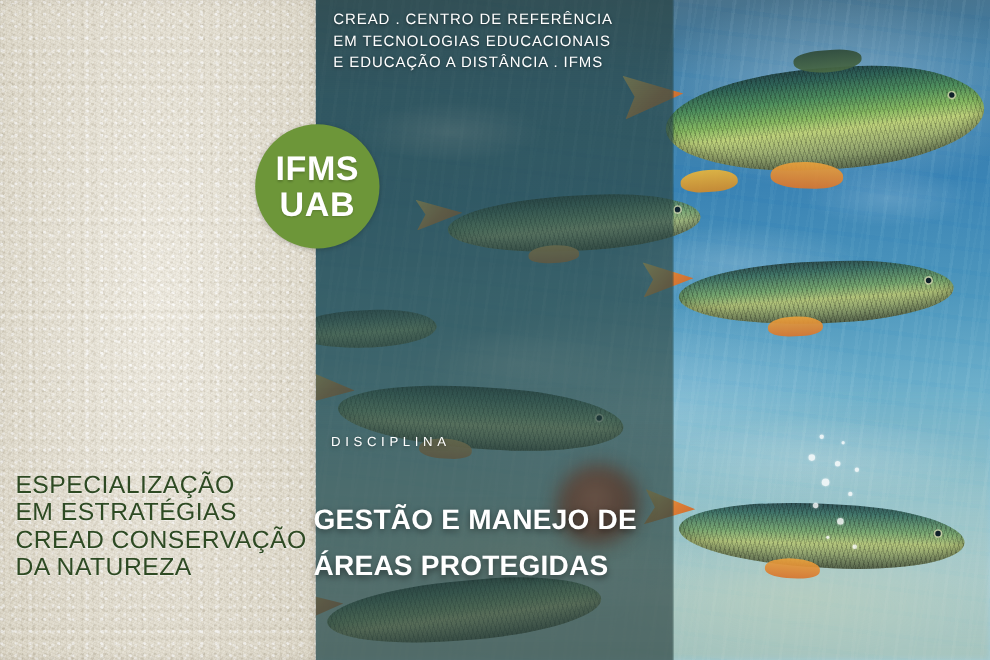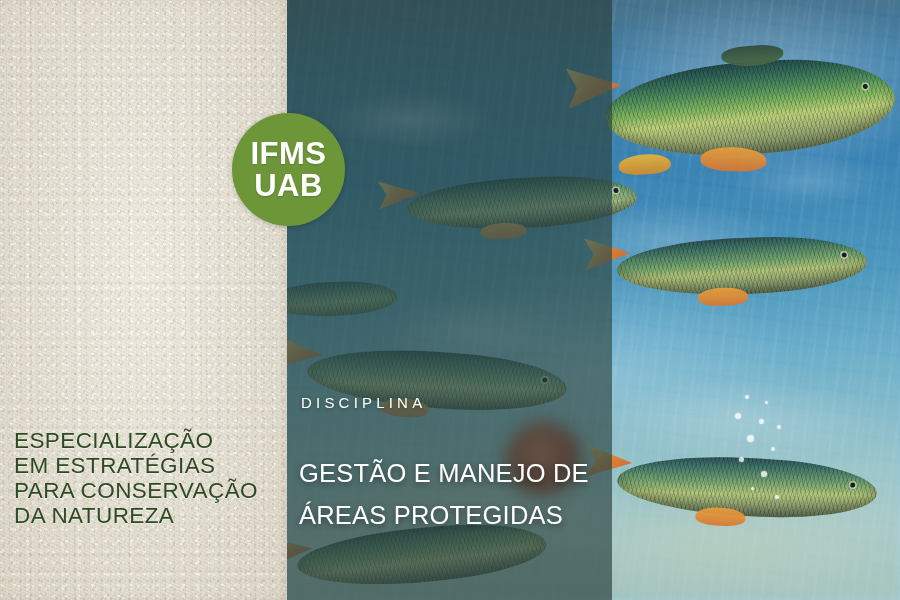--- a/index.html
+++ b/index.html
@@ -146,26 +146,26 @@
     box-shadow:0 1px 5px rgba(0,0,0,.22);
   }
   .logo span{
     color:#fff;font-weight:bold;font-size:31px;line-height:32px;letter-spacing:.5px;
     text-shadow:0 1px 2px rgba(0,0,0,.18);
   }
 
   
   .disc-label{
     position:absolute;left:301px;top:394px;
-    color:#ffffff;font-size:15px;letter-spacing:4.2px;font-weight:300;
+    color:#ffffff;font-size:12px;letter-spacing:4.2px;font-weight:300;
     text-shadow:0 1px 4px rgba(0,0,0,.4);
   }
   .disc-title{
-    position:absolute;left:299px;top:452px;width:320px;
-    color:#ffffff;font-weight:normal;font-size:25.5px;line-height:42px;
+    position:absolute;left:285px;top:452px;width:320px;
+    color:#ffffff;font-weight:bold;font-size:25.5px;line-height:42px;
     letter-spacing:.2px;white-space:pre-line;
     text-shadow:0 2px 6px rgba(0,0,0,.45);
   }
 </style>
 </head>
 <body>
 
 <div class="cover">
 
   <div class="photo">
@@ -245,24 +245,27 @@
 
   <div class="blob" style="left:506px;top:422px;width:76px;height:76px;"></div>
 
   <div class="sidebar">
     <div class="grain"></div>
     <div class="vign"></div>
   </div>
 
   <div class="course-title">ESPECIALIZAÇÃO
 EM ESTRATÉGIAS
-PARA CONSERVAÇÃO
+CREAD CONSERVAÇÃO
 DA NATUREZA</div>
 
 
+  <div class="cread">CREAD . CENTRO DE REFERÊNCIA
+EM TECNOLOGIAS EDUCACIONAIS
+E EDUCAÇÃO A DISTÂNCIA . IFMS</div>
 
   <div class="logo">
     <span>IFMS</span>
     <span>UAB</span>
   </div>
 
   <div class="disc-label">DISCIPLINA</div>
   <div class="disc-title">GESTÃO E MANEJO DE
 ÁREAS PROTEGIDAS</div>
 

